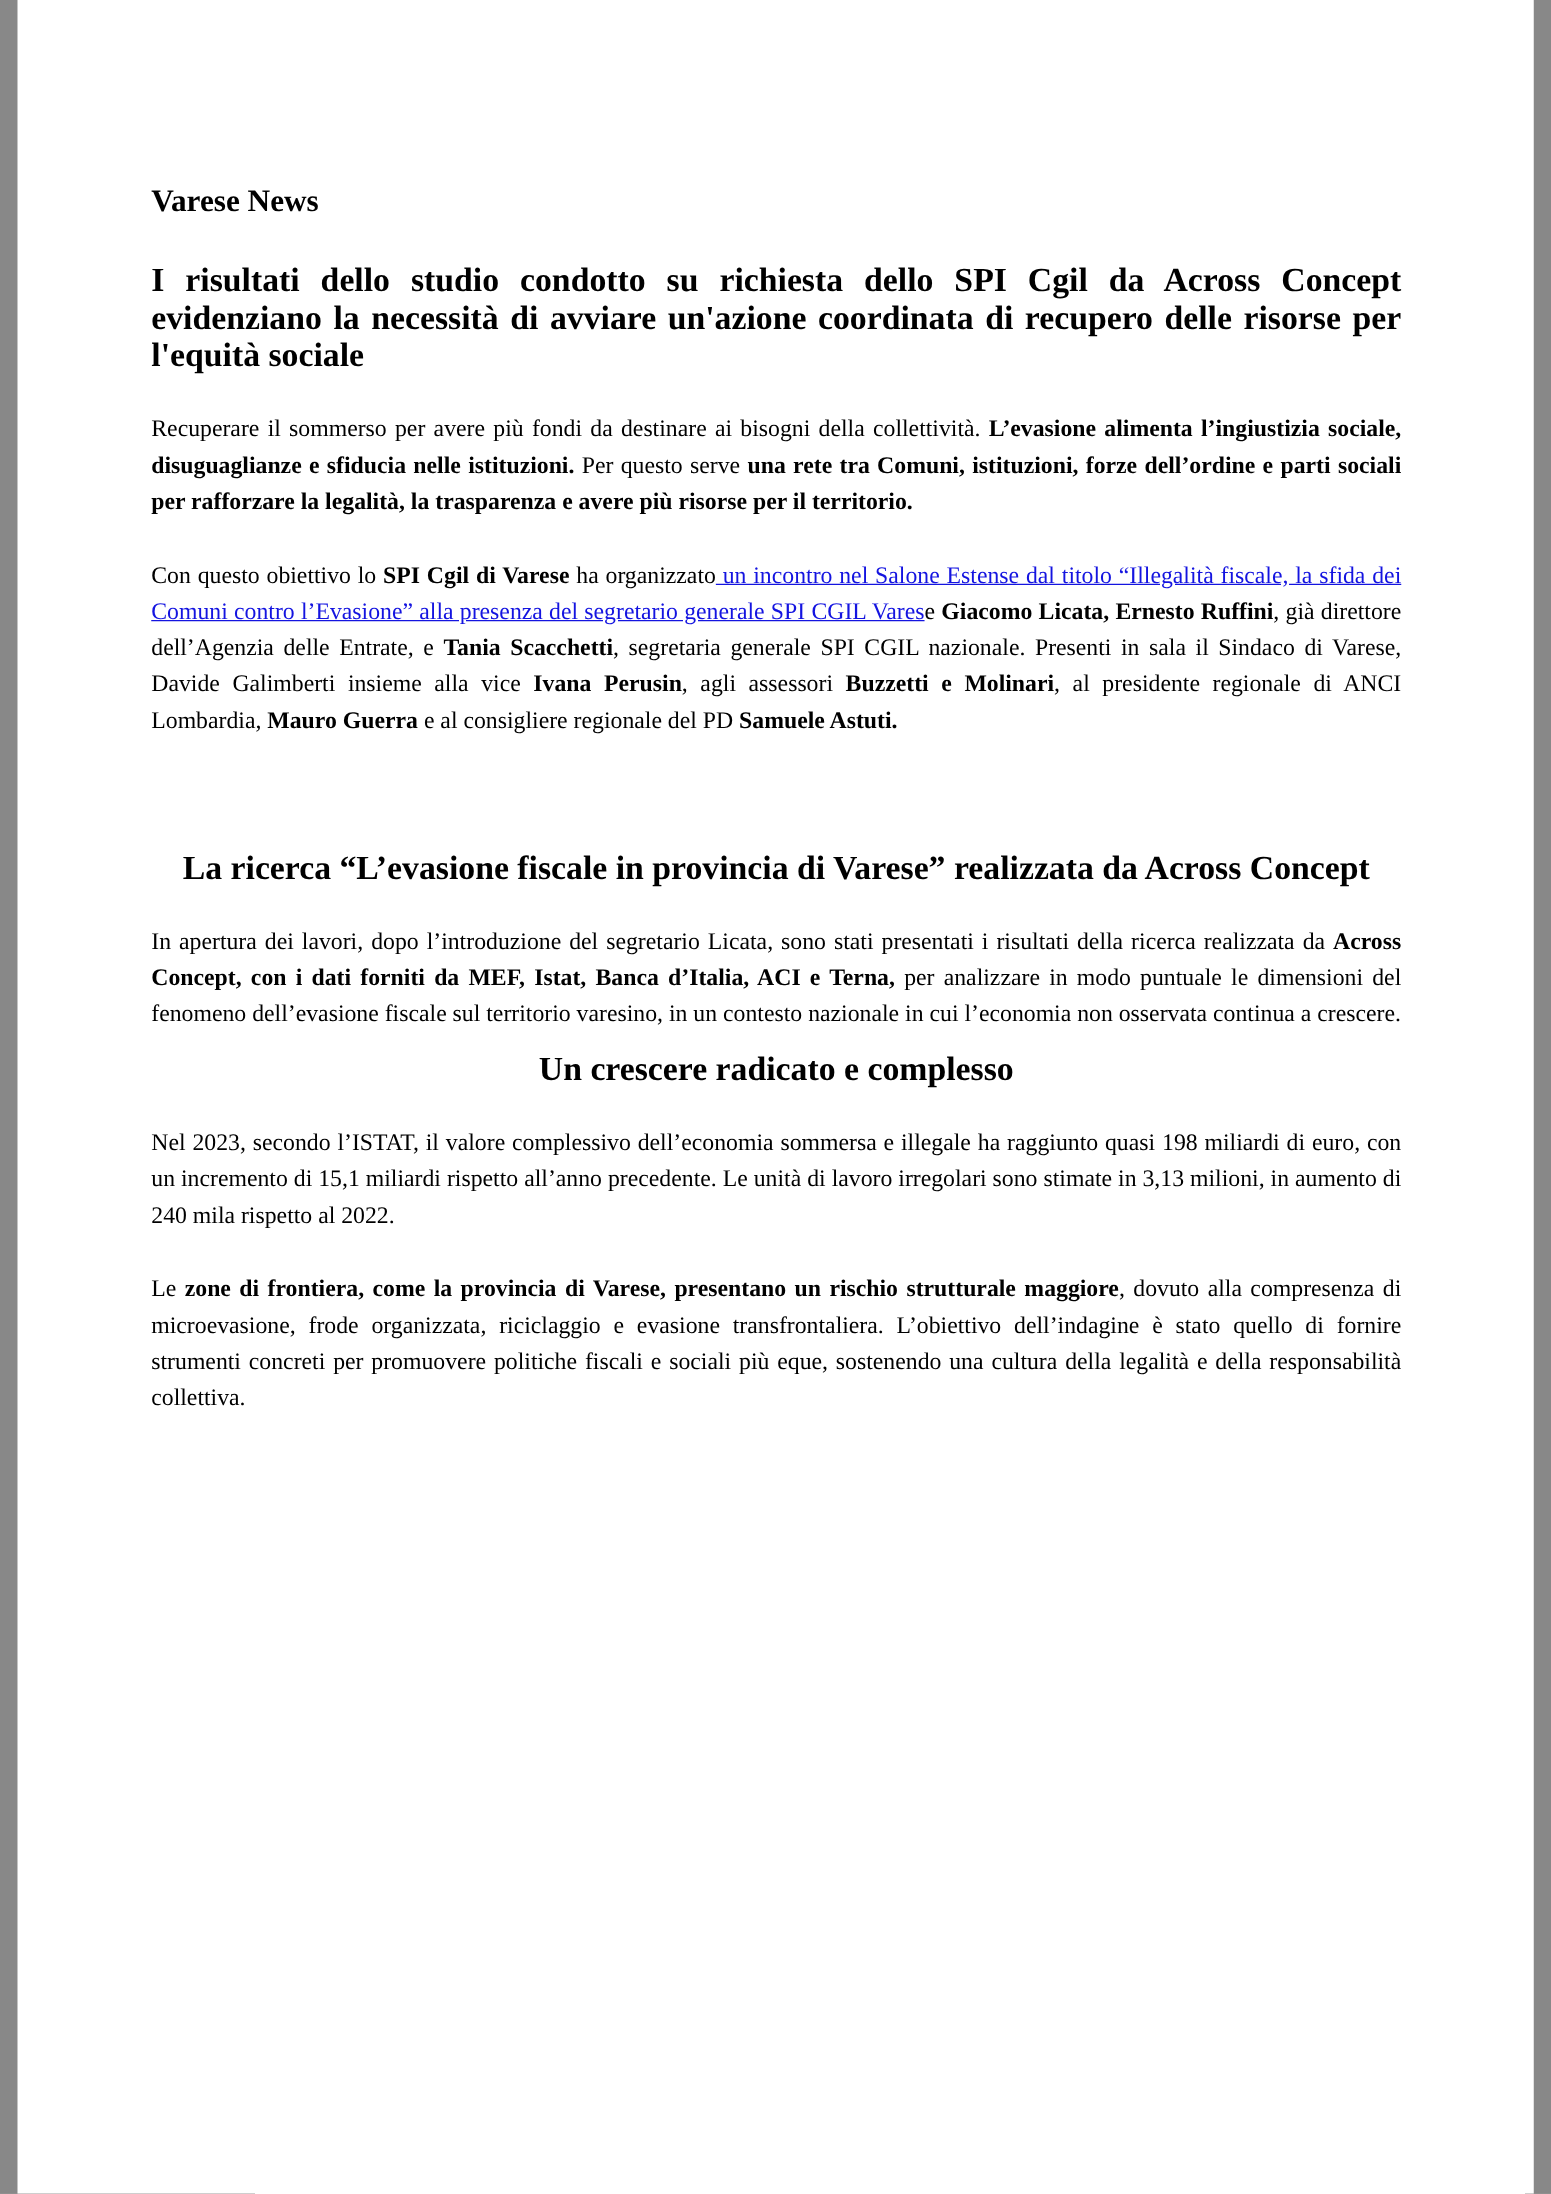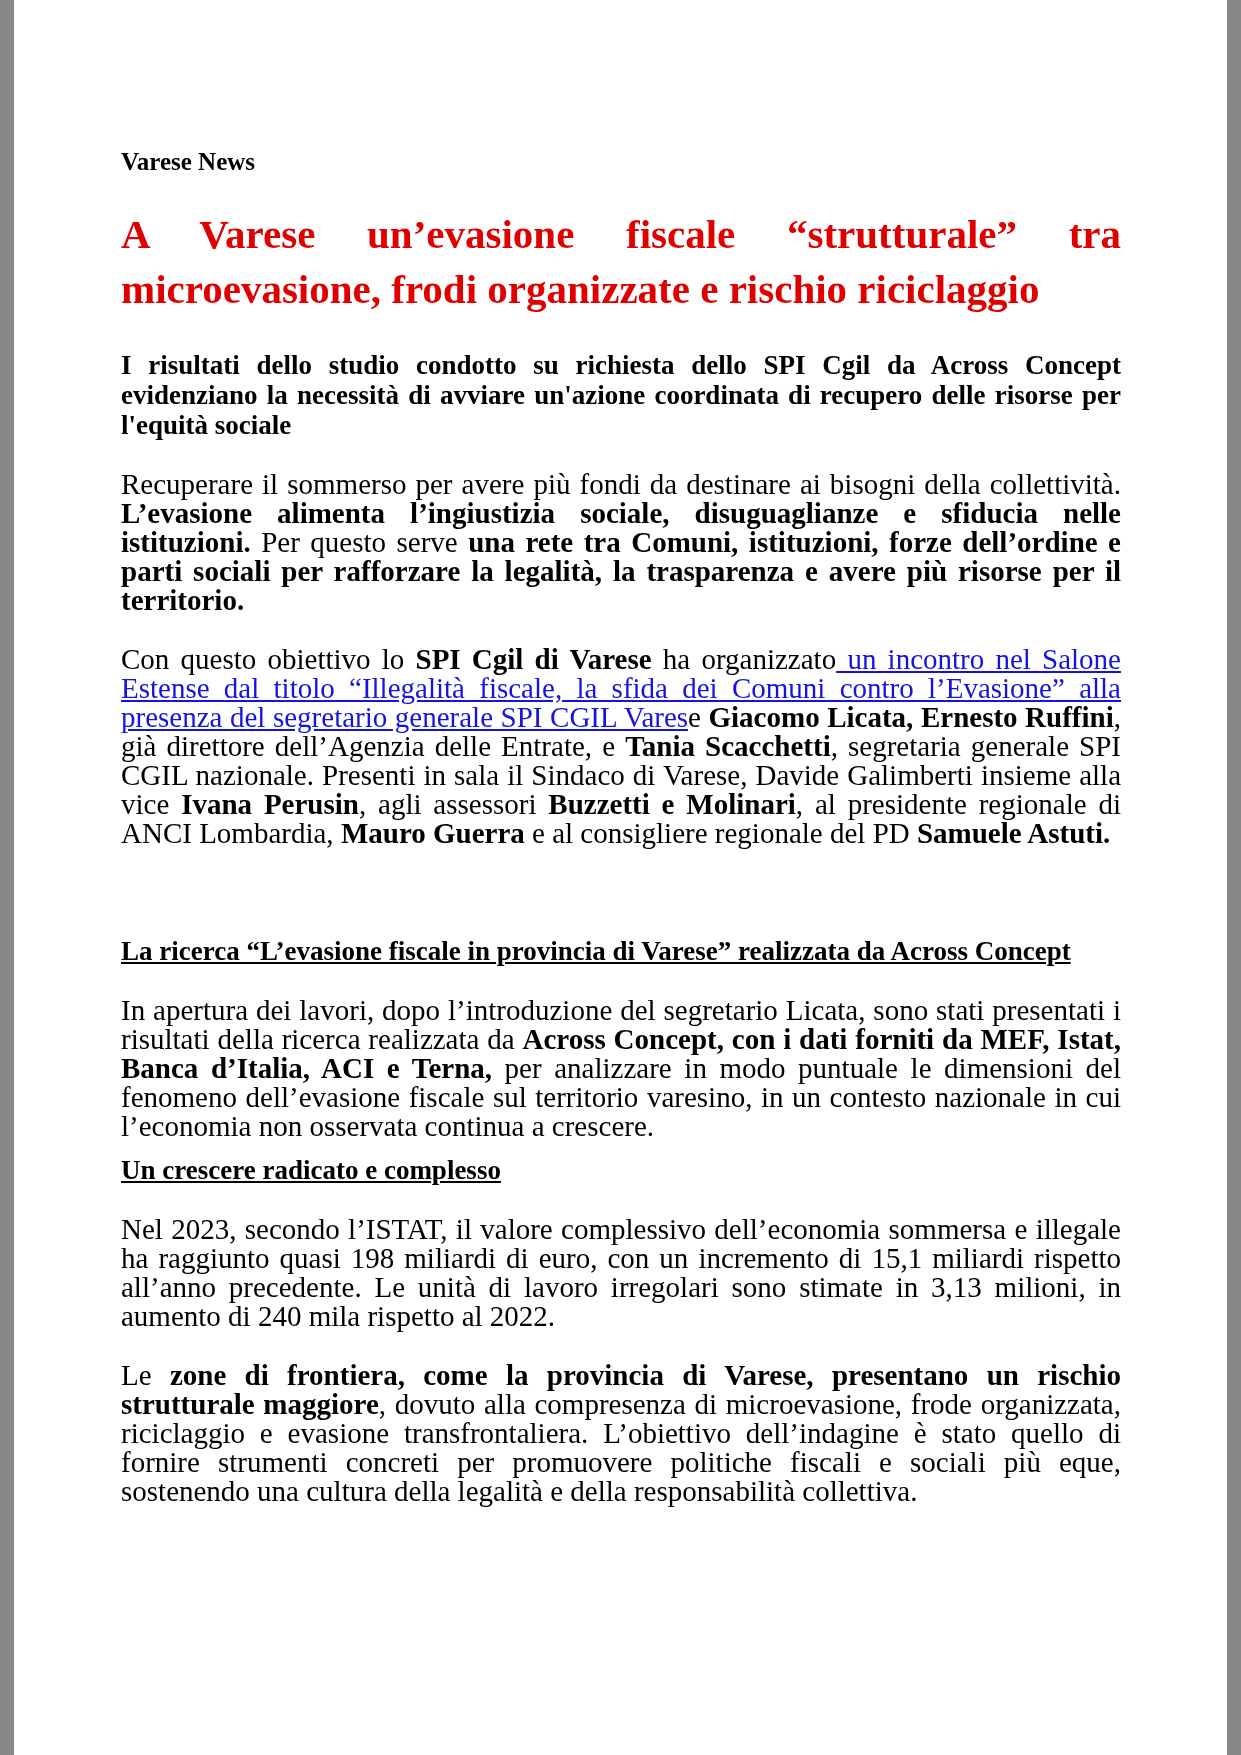--- a/index.html
+++ b/index.html
@@ -39,49 +39,47 @@
   }
   .subtitle{
     margin:33px 0 0 0;
     font-weight:bold;
     font-size:27px;
     line-height:30px;
     text-align:justify;
   }
   .paragraph{
     margin:30px 0 0 0;
-    font-size:29px;
+    font-size:19px;
     line-height:29px;
     text-align:justify;
   }
   .heading{
     margin:14px 0 0 0;
     font-weight:bold;
     font-size:27px;
     line-height:30px;
-    text-align:left;
-    text-decoration:underline;
+    text-align:center;
   }
   .heading.extra-space{
     margin-top:88px;
   }
   .bold{font-weight:bold;}
   a.article-link{
     color:var(--link-color);
     text-decoration:underline;
     cursor:pointer;
   }
 </style>
 </head>
 <body>
 
 <div class="page">
   <div class="content">
     <p class="kicker">Varese News</p>
-    <h1 class="title">A Varese un’evasione fiscale “strutturale” tra microevasione, frodi organizzate e rischio riciclaggio</h1>
     <p class="subtitle">I risultati dello studio condotto su richiesta dello SPI Cgil da Across Concept evidenziano la necessità di avviare un'azione coordinata di recupero delle risorse per l'equità sociale</p>
     <div>
         <p class="paragraph"><span>Recuperare il sommerso per avere più fondi da destinare ai bisogni della collettività. </span><span class="bold">L’evasione alimenta l’ingiustizia sociale, disuguaglianze e sfiducia nelle istituzioni.</span><span> Per questo serve </span><span class="bold">una rete tra Comuni, istituzioni, forze dell’ordine e parti sociali per rafforzare la legalità, la trasparenza e avere più risorse per il territorio.</span></p>
         <p class="paragraph"><span>Con questo obiettivo lo </span><span class="bold">SPI Cgil di Varese</span><span> ha organizzato</span><a class="article-link" href="#"> un incontro nel Salone Estense dal titolo “Illegalità fiscale, la sfida dei Comuni contro l’Evasione” alla presenza del segretario generale SPI CGIL Vares</a><span>e </span><span class="bold">Giacomo Licata, Ernesto Ruffini</span><span>, già direttore dell’Agenzia delle Entrate, e </span><span class="bold">Tania Scacchetti</span><span>, segretaria generale SPI CGIL nazionale. Presenti in sala il Sindaco di Varese, Davide Galimberti insieme alla vice </span><span class="bold">Ivana Perusin</span><span>, agli assessori </span><span class="bold">Buzzetti e Molinari</span><span>,  al presidente regionale di ANCI Lombardia, </span><span class="bold">Mauro Guerra</span><span> e al consigliere regionale del PD </span><span class="bold">Samuele Astuti.</span></p>
         <h2 class="heading extra-space"><span class="bold">La ricerca “L’evasione fiscale in provincia di Varese” realizzata da Across Concept</span></h2>
         <p class="paragraph"><span>In apertura dei lavori, dopo l’introduzione del segretario Licata, sono stati presentati i risultati della ricerca realizzata da </span><span class="bold">Across Concept, con i dati forniti da MEF, Istat, Banca d’Italia, ACI e Terna,</span><span> per analizzare in modo puntuale le dimensioni del fenomeno dell’evasione fiscale sul territorio varesino, in un contesto nazionale in cui l’economia non osservata continua a crescere.</span></p>
         <h2 class="heading"><span class="bold">Un crescere radicato e complesso</span></h2>
         <p class="paragraph"><span>Nel 2023, secondo l’ISTAT, il valore complessivo dell’economia sommersa e illegale ha raggiunto quasi 198 miliardi di euro, con un incremento di 15,1 miliardi rispetto all’anno precedente. Le unità di lavoro irregolari sono stimate in 3,13 milioni, in aumento di 240 mila rispetto al 2022.</span></p>
         <p class="paragraph"><span>Le </span><span class="bold">zone di frontiera, come la provincia di Varese, presentano un rischio strutturale maggiore</span><span>, dovuto alla compresenza di microevasione, frode organizzata, riciclaggio e evasione transfrontaliera. L’obiettivo dell’indagine è stato quello di fornire strumenti concreti per promuovere politiche fiscali e sociali più eque, sostenendo una cultura della legalità e della responsabilità collettiva.</span></p>
       </div>

